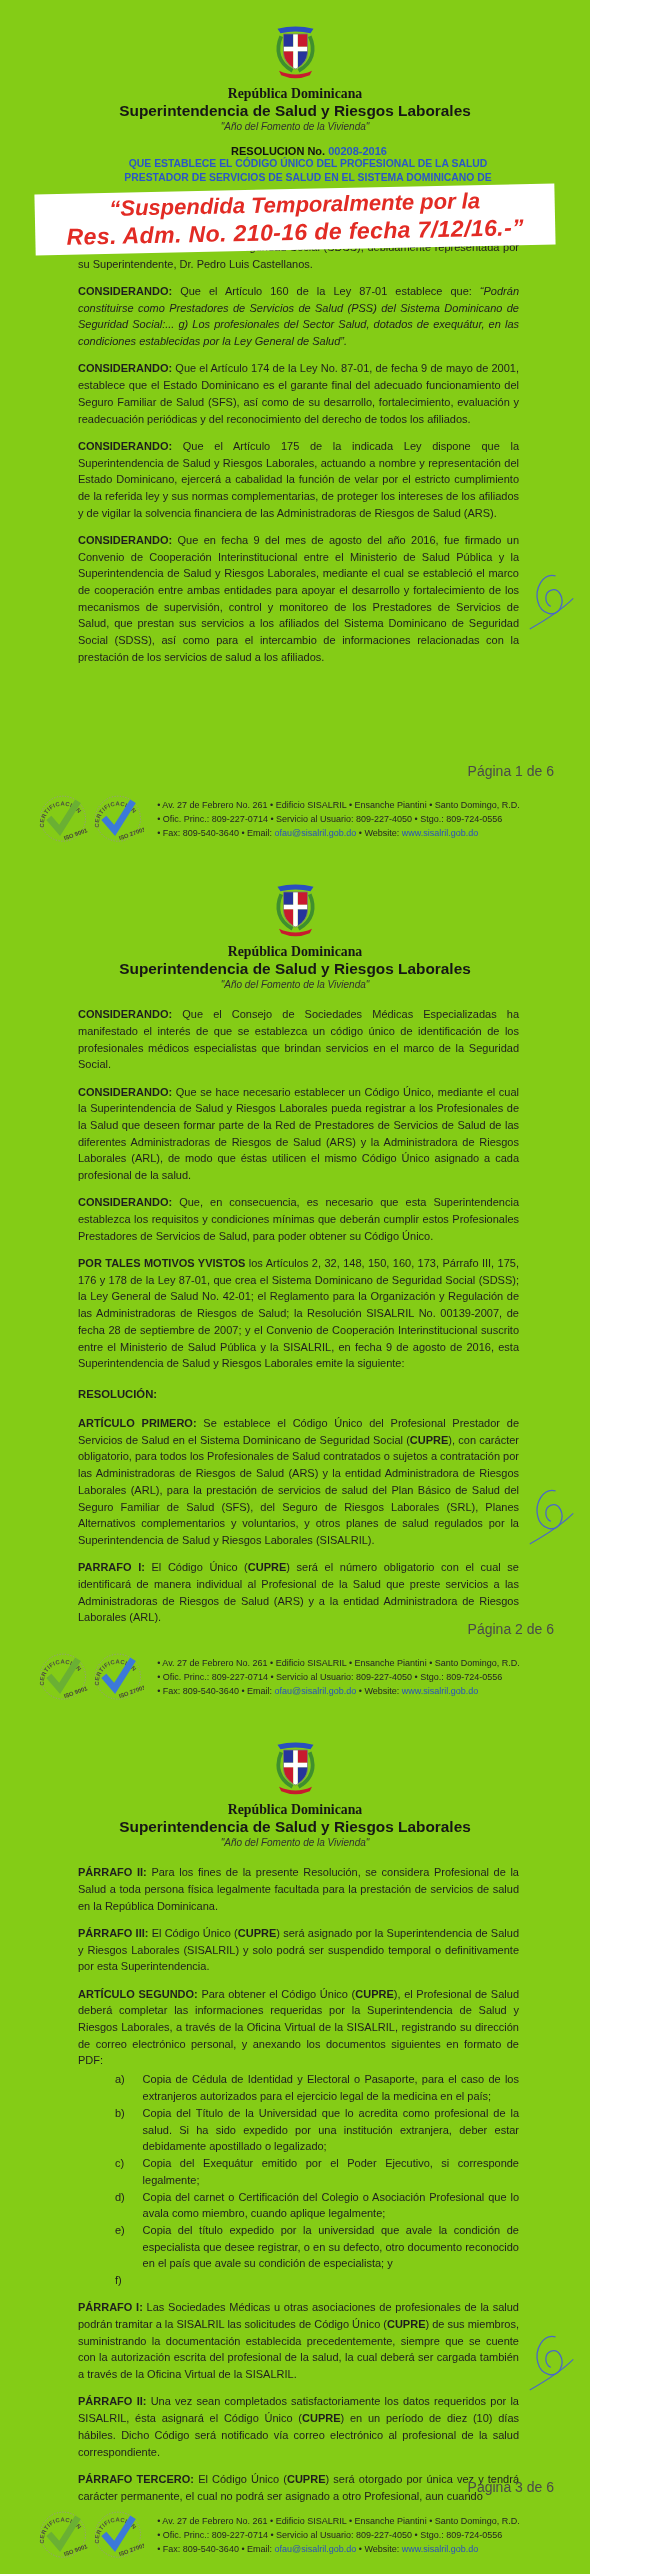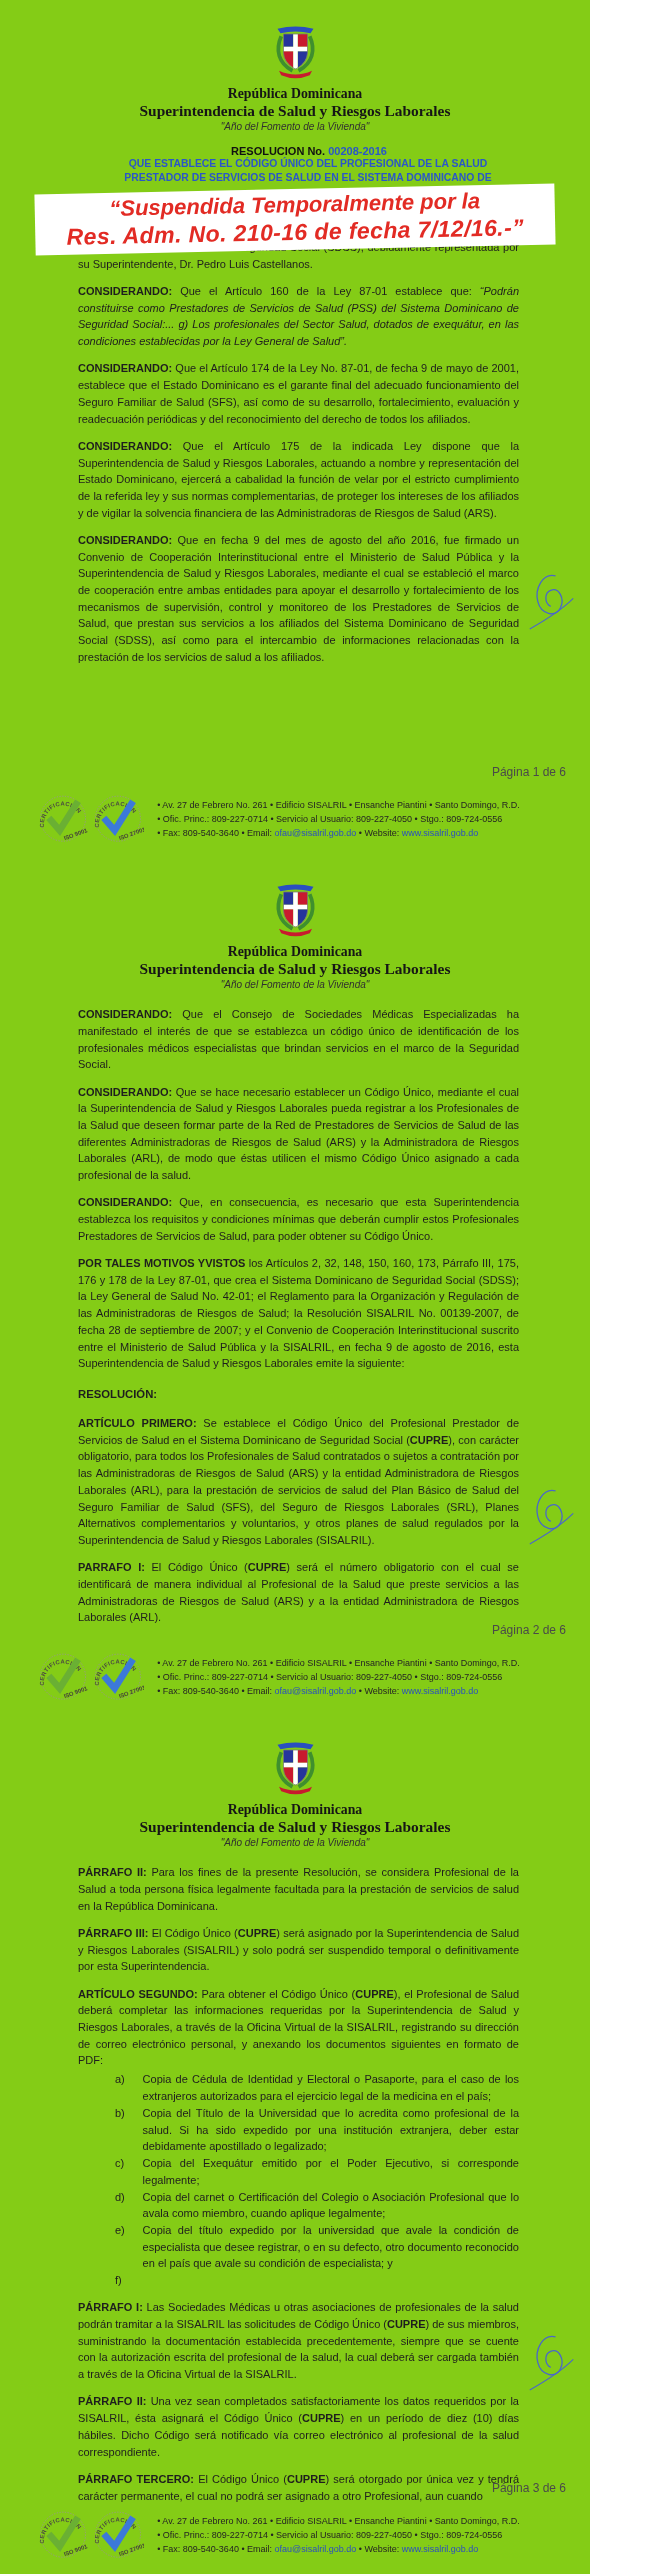--- a/index.html
+++ b/index.html
@@ -3,21 +3,21 @@
 <meta charset="utf-8">
 <style>
   html,body{margin:0;padding:0;background:#ffffff;}
   .sheet{width:670px;margin:0;background:#fff;}
   .page{position:relative;width:590px;height:858px;background:#84cc16;overflow:hidden;
         font-family:"Liberation Sans",sans-serif;color:#1e1e1e;}
   
   .doc-header{text-align:center;padding-top:23px;}
   .arms{display:inline-block;line-height:0;}
   .country{font-family:"Liberation Serif",serif;font-weight:bold;font-size:13.8px;margin-top:2.4px;color:#161616;}
-  .org{font-family:Liberation Serif, serif;font-weight:bold;font-size:15.4px;color:#161616;}
+  .org{font-family:Liberation Sans, sans-serif;font-weight:bold;font-size:15.4px;color:#161616;}
   .motto{font-style:italic;font-size:10px;color:#303030;margin-top:0.8px;}
   
   .res-block{text-align:center;margin-top:13px;}
   .res-line{font-size:11px;font-weight:bold;color:#111;margin-left:28px;}
   .res-number{color:#2a57c8;}
   .res-sub{color:#2a57c8;font-weight:bold;font-size:10.4px;line-height:1.32;padding-left:26px;}
   
   .stamp{position:absolute;top:189px;left:50%;transform:translateX(-50%) rotate(-1.2deg);
          background:#fff;z-index:6;text-align:center;color:#e22b24;font-weight:bold;
          font-style:italic;padding:1.6px 13px 3.2px;width:494px;}
@@ -28,21 +28,21 @@
   .body.first{margin-top:21px;}
   .body.plain{margin-top:16px;}
   .para{margin-bottom:10.5px;}
   .para.center{font-size:11.3px;margin:13.8px 0 12px;}
   .frag{display:flex;justify-content:space-between;}
   .doc-list{margin-top:2.4px;}
   .doc-list-item{display:flex;padding-left:37px;}
   .doc-list-item .marker{width:27.6px;flex:none;}
   .doc-list-item .li-text{flex:1;text-align:justify;}
   
-  .page-num{position:absolute;right:24px;bottom:79px;font-size:12px;color:#4a4a4a;}
+  .page-num{position:absolute;right:36px;bottom:79px;font-size:14px;color:#4a4a4a;}
   .doc-footer{position:absolute;left:37px;right:21px;bottom:11.3px;display:flex;align-items:center;gap:13px;}
   .seals{display:flex;gap:3.2px;flex:none;}
   .addr{font-size:9px;line-height:1.6;color:#242424;}
   .lnk{color:#2a4fc0;cursor:pointer;}
   
   .sig{position:absolute;right:14.6px;z-index:3;}
   .sig.s1{top:571px;}
   .sig.s2{top:628px;}
   .sig.s3{top:616px;}
 </style>

